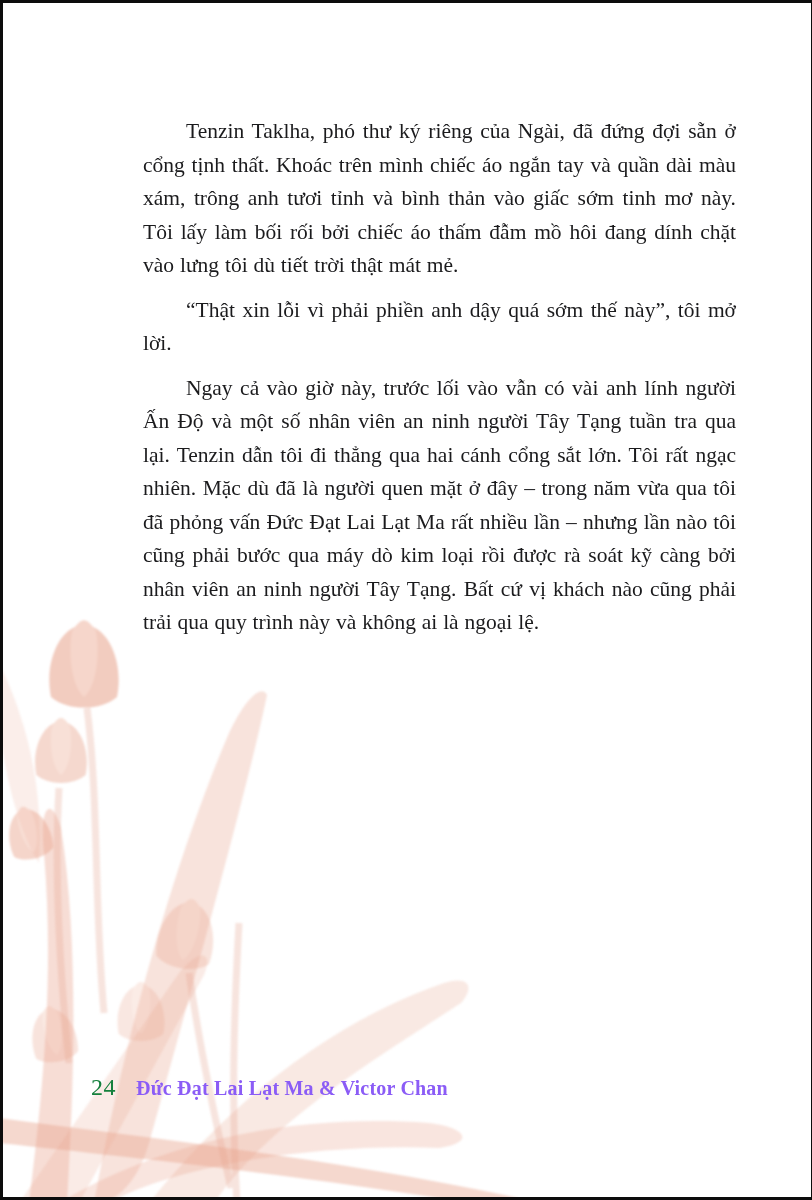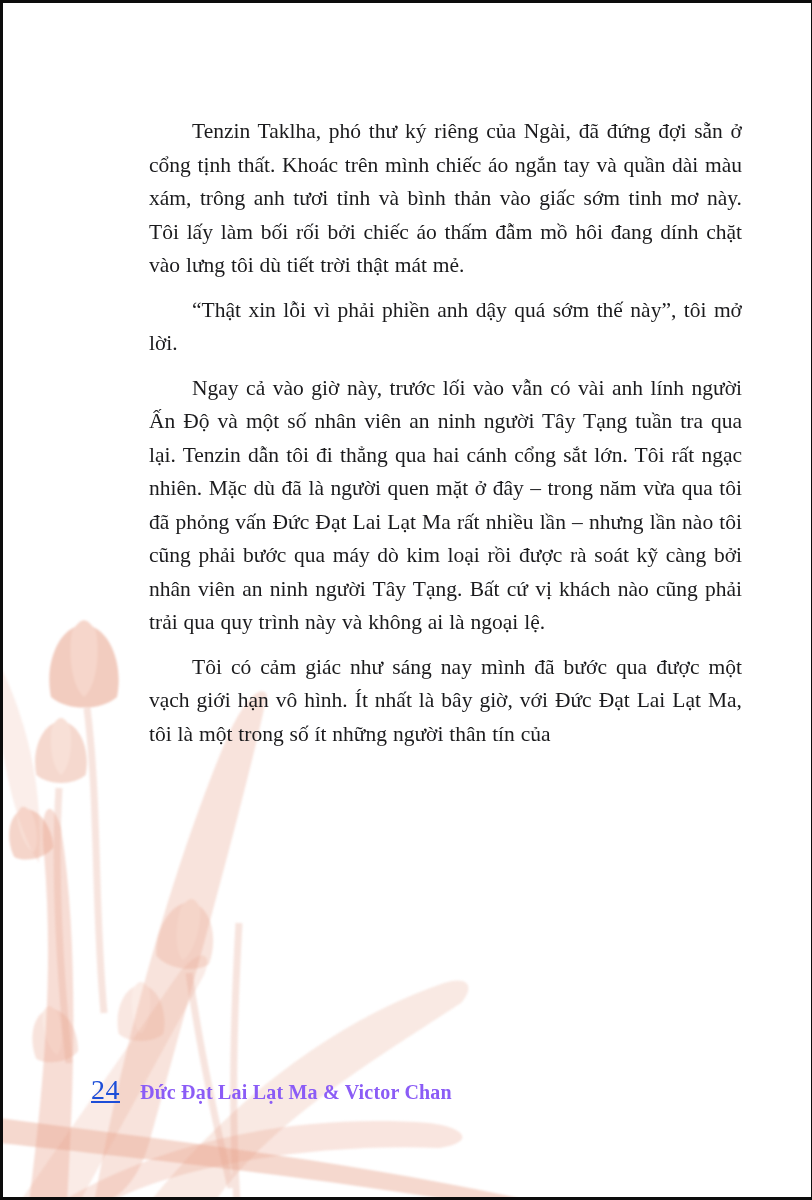--- a/index.html
+++ b/index.html
@@ -23,21 +23,21 @@
     width: 590px;
     height: 660px;
     filter: blur(1.1px);
     pointer-events: none;
   }
 
   
   .text-block {
     position: absolute;
     top: 112px;
-    left: 146px;
+    left: 140px;
     width: 593px;
     color: #1b1b1d;
     font-size: 21.5px;
     line-height: 33.5px;
     z-index: 2;
   }
   .text-block p.para {
     margin: 0 0 11px 0;
     text-align: justify;
     text-indent: 43px;
@@ -47,24 +47,23 @@
   
   .page-footer {
     position: absolute;
     left: 88px;
     top: 1071px;
     display: flex;
     align-items: baseline;
     z-index: 2;
   }
   .page-number {
-    font-size: 28px;
-    color: #1d4ed8;
+    font-size: 24px;
+    color: #15803d;
     letter-spacing: 0.5px;
-    text-decoration: underline;
   }
   .footer-title {
     margin-left: 20px;
     font-size: 20px;
     font-weight: bold;
     letter-spacing: 0.2px;
   }
 </style>
 </head>
 <body>
@@ -101,21 +100,20 @@
     <use href="#tulip" transform="translate(32,298) scale(0.72) rotate(-14)" opacity="0.45"></use>
     <use href="#tulip" transform="translate(186,402) scale(0.95) rotate(9)" opacity="0.30"></use>
     <use href="#tulip" transform="translate(142,478) scale(0.80)" opacity="0.26"></use>
     <use href="#tulip" transform="translate(56,500) scale(0.76) rotate(-10)" opacity="0.30"></use>
   </svg>
 
   <main class="text-block" style="color: rgb(27, 27, 29);">
       <p class="para">Tenzin Taklha, phó thư ký riêng của Ngài, đã đứng đợi sẵn ở cổng tịnh thất. Khoác trên mình chiếc áo ngắn tay và quần dài màu xám, trông anh tươi tỉnh và bình thản vào giấc sớm tinh mơ này. Tôi lấy làm bối rối bởi chiếc áo thấm đẫm mồ hôi đang dính chặt vào lưng tôi dù tiết trời thật mát mẻ.</p>
       <p class="para">“Thật xin lỗi vì phải phiền anh dậy quá sớm thế này”, tôi mở lời.</p>
       <p class="para">Ngay cả vào giờ này, trước lối vào vẫn có vài anh lính người Ấn Độ và một số nhân viên an ninh người Tây Tạng tuần tra qua lại. Tenzin dẫn tôi đi thẳng qua hai cánh cổng sắt lớn. Tôi rất ngạc nhiên. Mặc dù đã là người quen mặt ở đây – trong năm vừa qua tôi đã phỏng vấn Đức Đạt Lai Lạt Ma rất nhiều lần – nhưng lần nào tôi cũng phải bước qua máy dò kim loại rồi được rà soát kỹ càng bởi nhân viên an ninh người Tây Tạng. Bất cứ vị khách nào cũng phải trải qua quy trình này và không ai là ngoại lệ.</p>
-      <p class="para">Tôi có cảm giác như sáng nay mình đã bước qua được một vạch giới hạn vô hình. Ít nhất là bây giờ, với Đức Đạt Lai Lạt Ma, tôi là một trong số ít những người thân tín của</p>
     </main>
 
   <footer class="page-footer">
     <span class="page-number">24</span>
     <span class="footer-title" style="color: #8b5cf6;">Đức Đạt Lai Lạt Ma &amp; Victor Chan</span>
   </footer>
 
 </div>
 
 </body></html>

